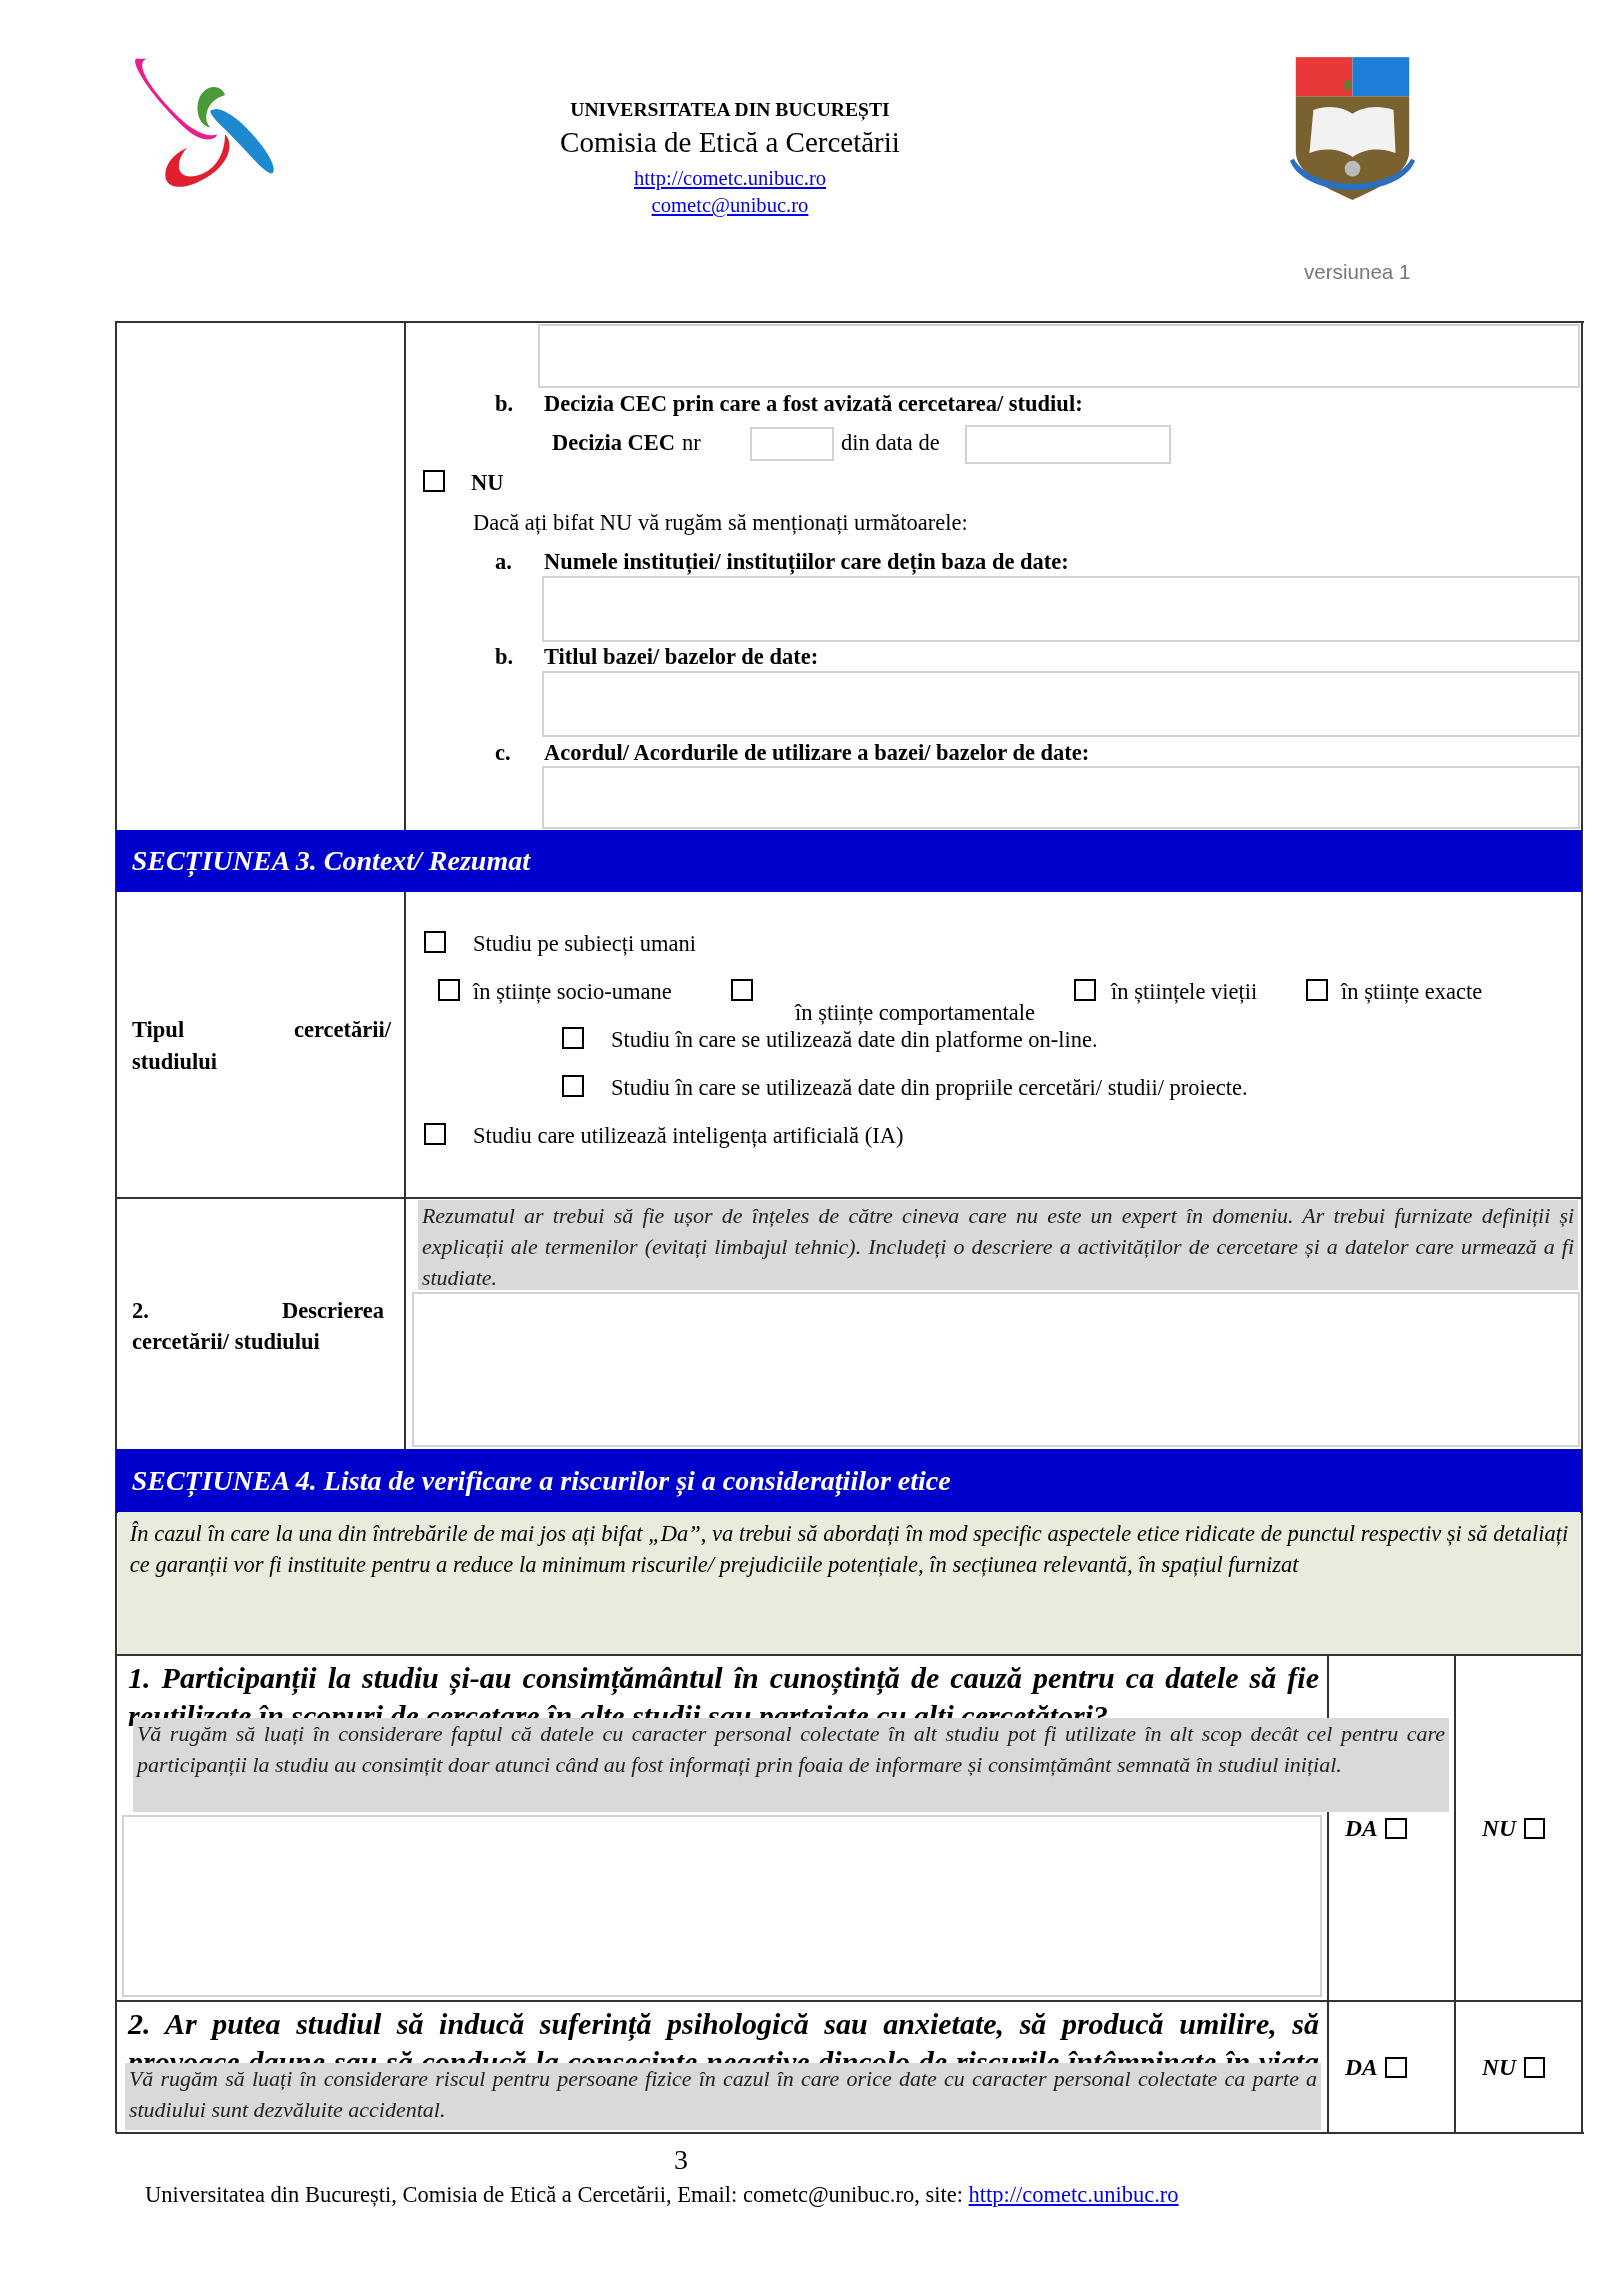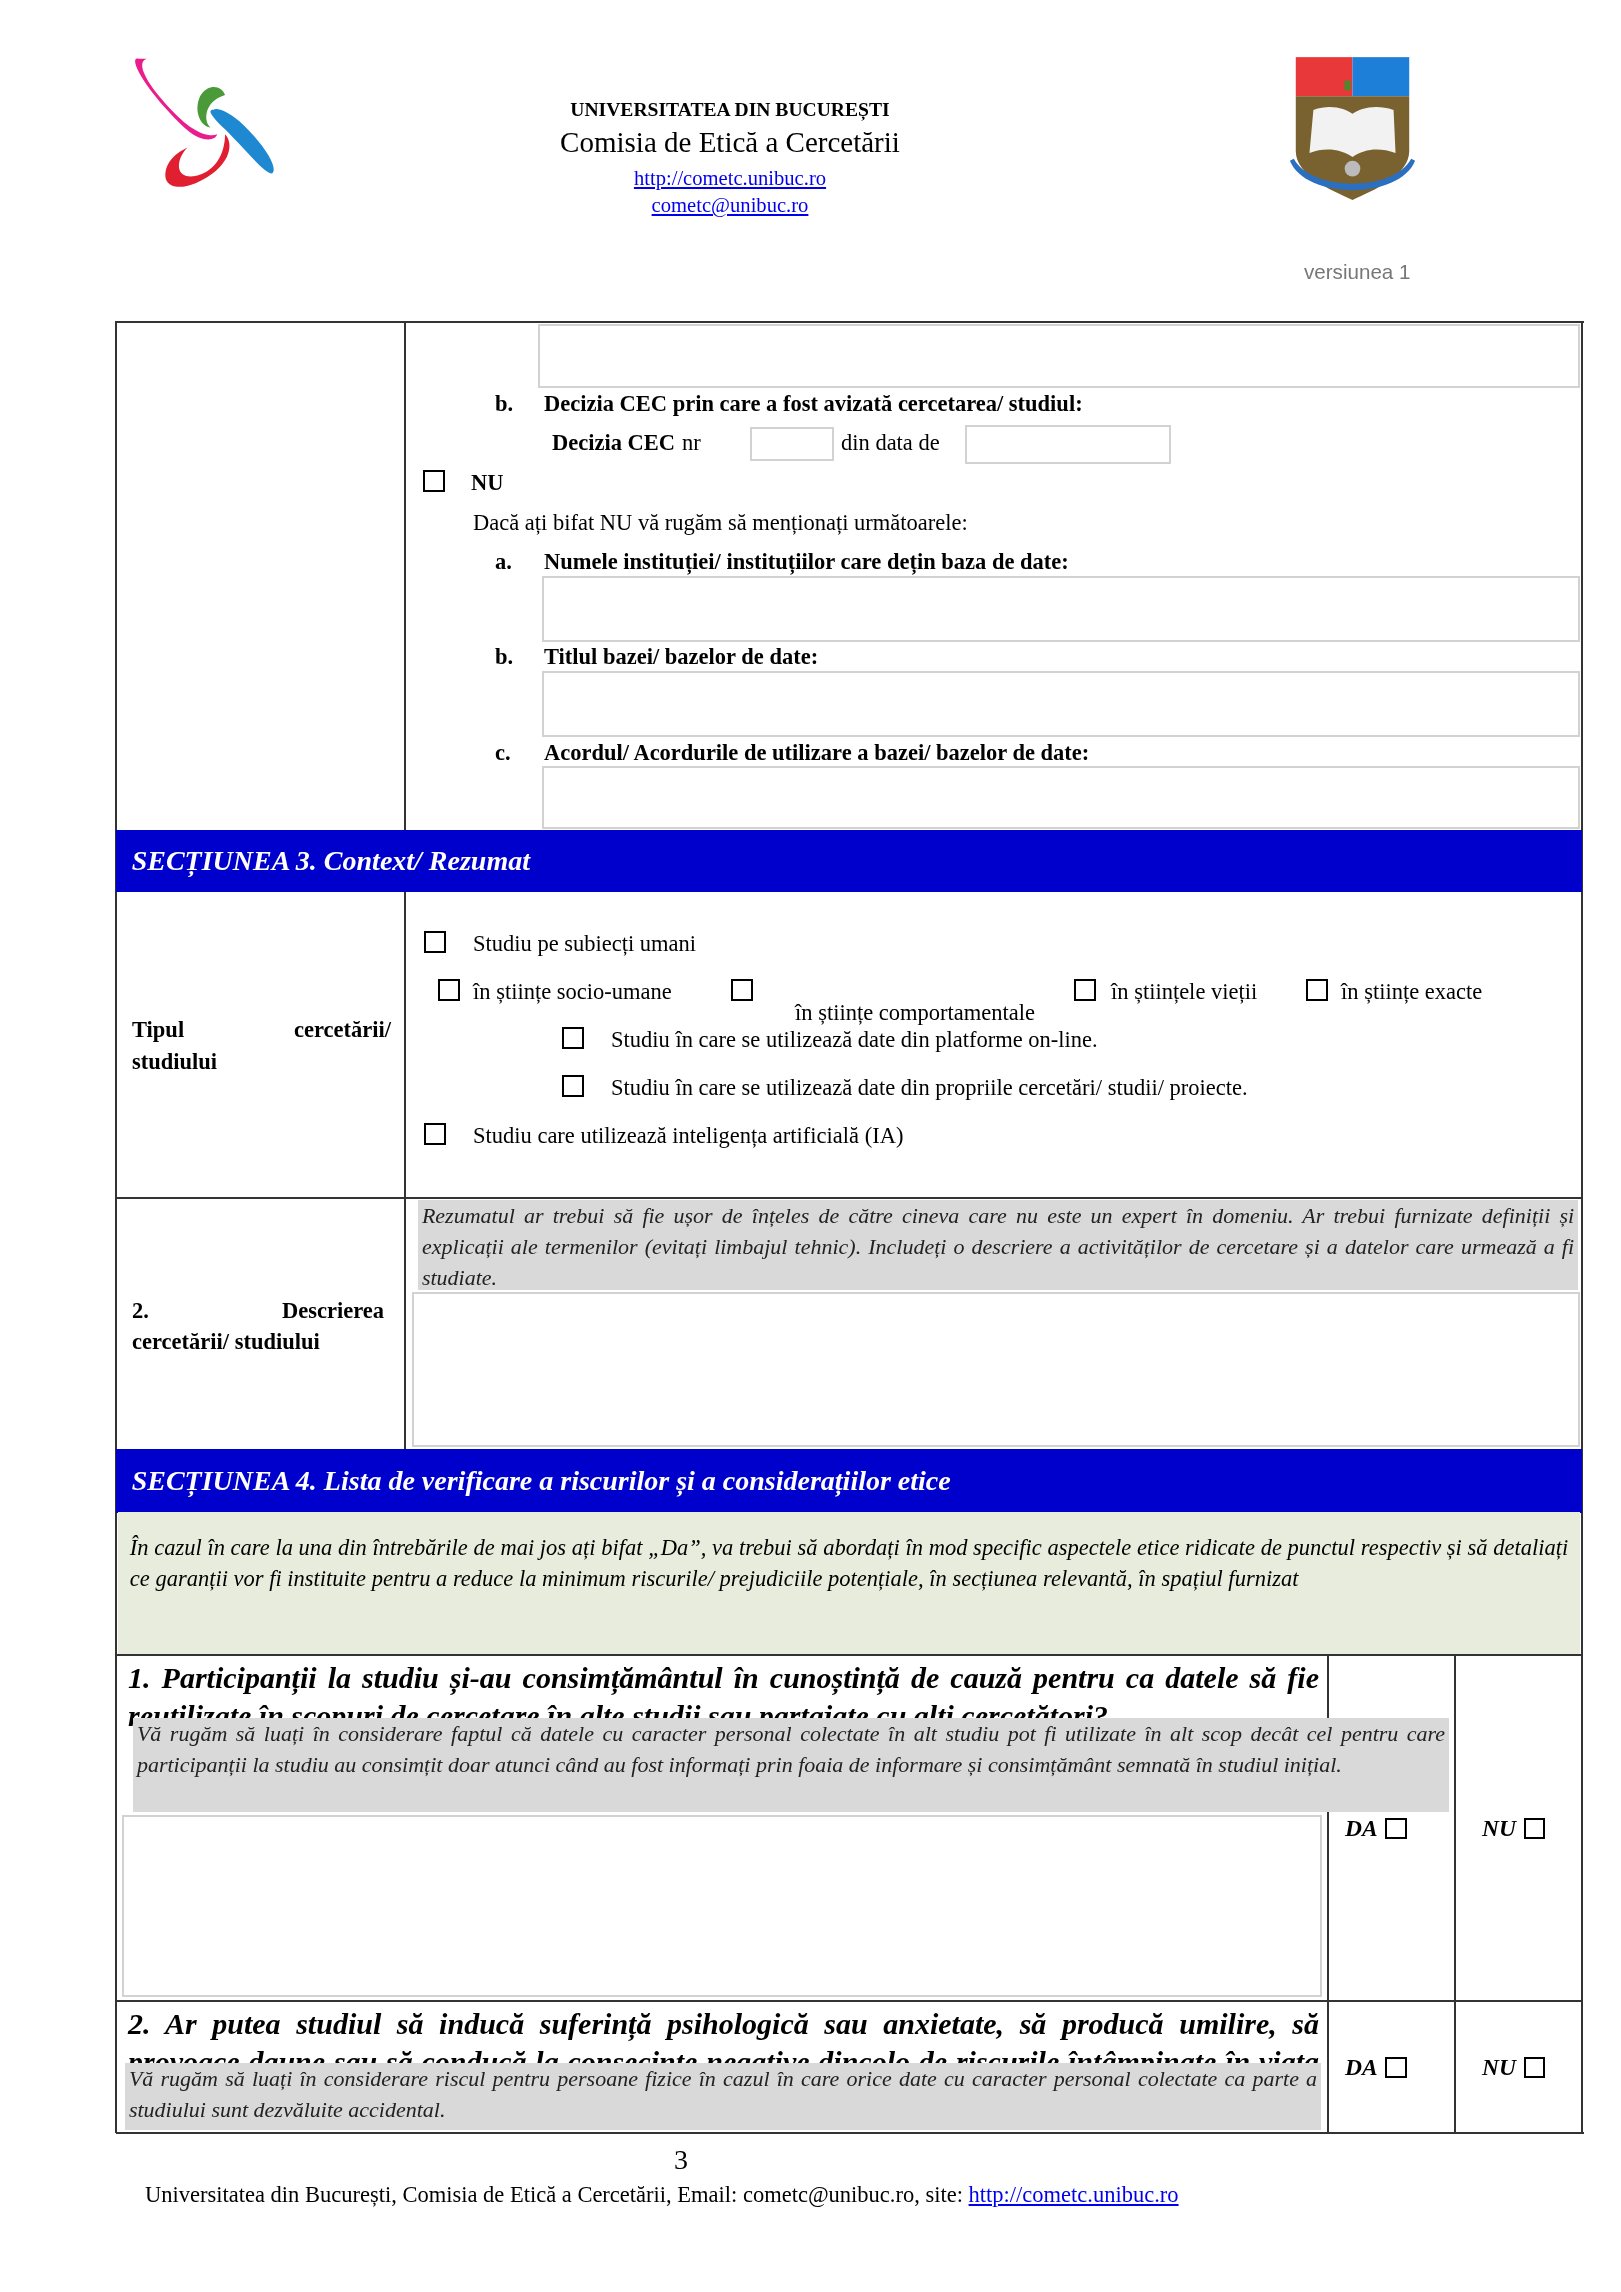--- a/index.html
+++ b/index.html
@@ -125,21 +125,21 @@
   <div class="txt bold" style="left:282px;top:1300px;">Descrierea</div>
   <div class="txt bold" style="left:132px;top:1331px;">cercetării/ studiului</div>
 
   <div class="hint" style="left:418px;top:1200px;width:1160px;height:90px;">Rezumatul ar trebui să fie ușor de înțeles de către cineva care nu este un expert în domeniu. Ar trebui furnizate definiții și explicații ale termenilor (evitați limbajul tehnic). Includeți o descriere a activităților de cercetare și a datelor care urmează a fi studiate.</div>
   <textarea class="field" style="left: 412px; top: 1292px; width: 1168px; height: 155px; resize: none;"></textarea>
 </div>
 
 <div class="section-bar" style="top:1449px;height:64px;">SECȚIUNEA 4. Lista de verificare a riscurilor și a considerațiilor etice</div>
 
 <div class="info" style="top:1512px;height:142px;">
-  <div style="text-align:justify;margin-top:14px;">În cazul în care la una din întrebările de mai jos ați bifat „Da”, va trebui să abordați în mod specific aspectele etice ridicate de punctul respectiv și să detaliați ce garanții vor fi instituite pentru a reduce la minimum riscurile/ prejudiciile potențiale, în secțiunea relevantă, în spațiul furnizat</div>
+  <div style="text-align:justify;">În cazul în care la una din întrebările de mai jos ați bifat „Da”, va trebui să abordați în mod specific aspectele etice ridicate de punctul respectiv și să detaliați ce garanții vor fi instituite pentru a reduce la minimum riscurile/ prejudiciile potențiale, în secțiunea relevantă, în spațiul furnizat</div>
 </div>
 
 <div>
   <div class="qtext" style="left:128px;top:1659px;width:1191px;">1. Participanții la studiu și-au consimțământul în cunoștință de cauză pentru ca datele să fie reutilizate în scopuri de cercetare în alte studii sau partajate cu alți cercetători?</div>
   <div class="hint" style="left:133px;top:1718px;width:1316px;height:94px;">Vă rugăm să luați în considerare faptul că datele cu caracter personal colectate în alt studiu pot fi utilizate în alt scop decât cel pentru care participanții la studiu au consimțit doar atunci când au fost informați prin foaia de informare și consimțământ semnată în studiul inițial.</div>
   <textarea class="field" style="left: 122px; top: 1815px; width: 1200px; height: 182px; resize: none;"></textarea>
   <div class="danu" style="left:1345px;top:1815px;">
     <span>DA</span>
     <span class="cb"></span>
   </div>

